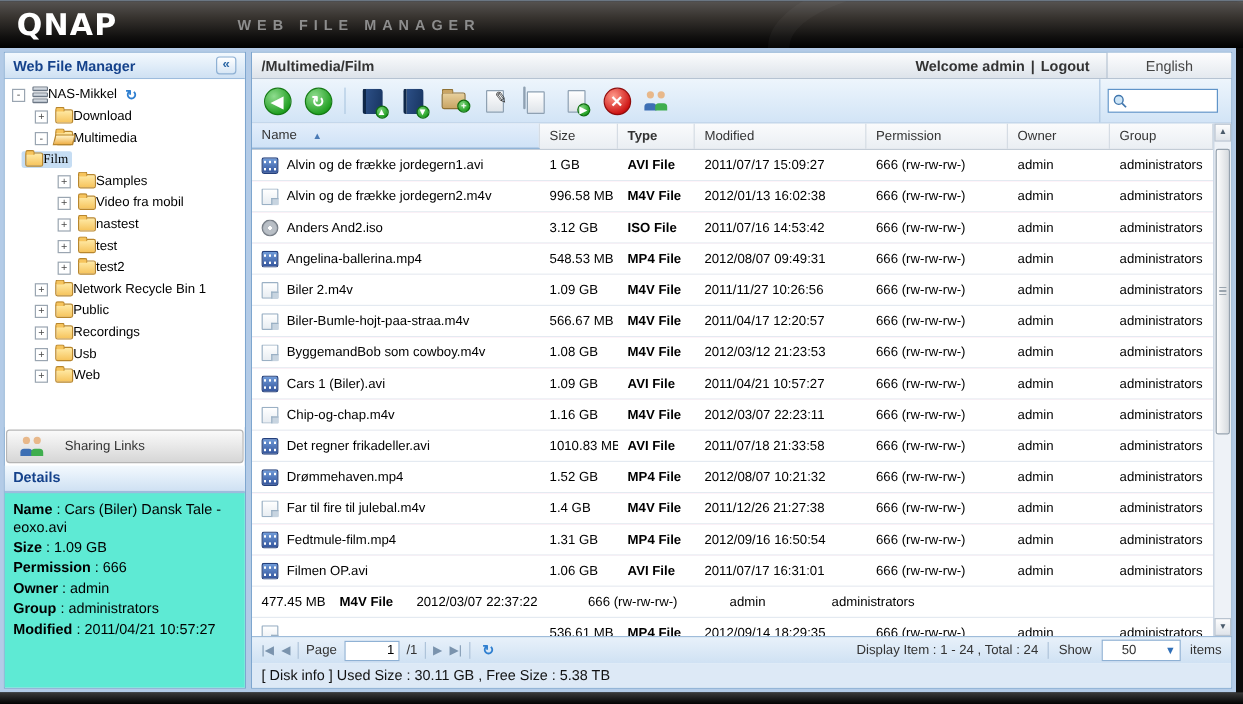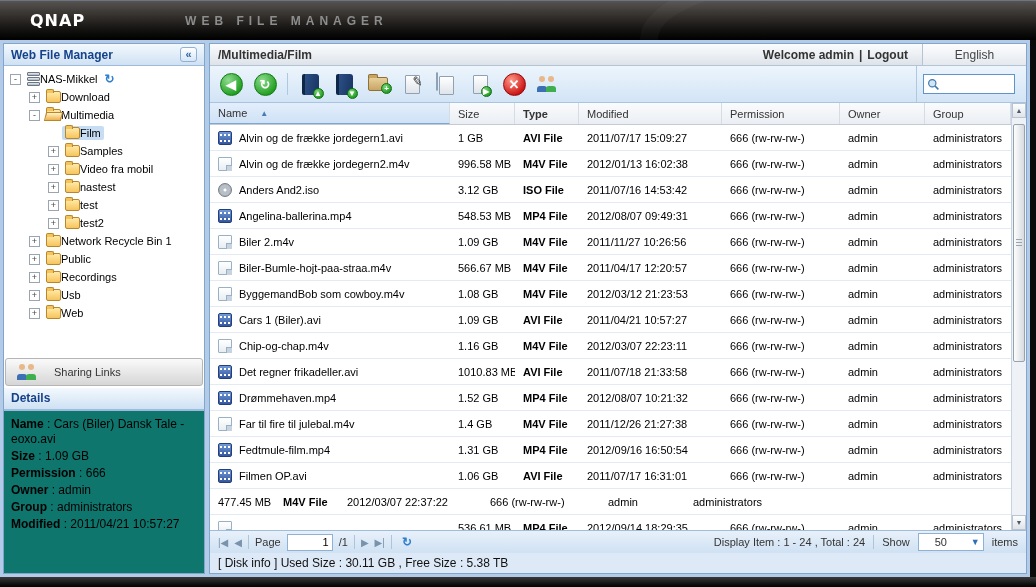--- a/index.html
+++ b/index.html
@@ -6,21 +6,21 @@
   html,body { width:1036px; height:587px; overflow:hidden; background:#0b0b0b;
     font-family:"Liberation Sans", sans-serif; }
   .app { position:relative; width:1036px; height:587px; }
 
   
   .top-header { height:40px; width:1036px; display:flex; align-items:center;
     background:linear-gradient(180deg,#565351 0%,#37332f 35%,#121110 75%,#000 100%);
     border-top:1px solid #6a7683; position:relative; overflow:hidden; }
   .top-header::after { content:""; position:absolute; right:-60px; top:-40px; width:420px; height:120px;
     border-radius:50%; border:18px solid rgba(255,255,255,0.03); pointer-events:none; }
-  .logo { color:#fff; font-weight:bold; font-size:16px; letter-spacing:1px; margin-left:30px;
+  .logo { color:#fff; font-weight:bold; font-size:25px; letter-spacing:1px; margin-left:14px;
     font-family:"DejaVu Sans", sans-serif; }
   .app-title { color:#8d8d8d; font-weight:bold; font-size:12px; letter-spacing:5px; margin-left:100px; }
 
   
   .frame { position:absolute; top:40px; left:0; width:1030px; height:537px;
     background:#b3cbe7; padding:3px; display:flex; gap:4px; }
 
   
   .sidebar { width:202px; display:flex; flex-direction:column; background:#fff;
     border:1px solid #7ea6cf; }
@@ -46,21 +46,21 @@
   .icon-folder.open::after { content:""; position:absolute; bottom:-1px; left:-2px; width:15px; height:7px;
     background:linear-gradient(#fff3c8,#efb14a); border:1px solid #b8862d; transform:skewX(-14deg); }
   .icon-server { width:13px; height:15px; flex:0 0 13px; display:flex; flex-direction:column; gap:1px; }
   .icon-server i { display:block; height:4px; background:linear-gradient(#e8ecf1,#aab4c0);
     border:1px solid #6b7684; border-radius:1px; }
   .refresh-glyph { color:#2f7fd0; font-weight:bold; font-size:12px; margin-left:4px; cursor:pointer; }
 
   .sharing-bar { flex:0 0 28px; margin:2px 1px; display:flex; align-items:center; gap:14px;
     background:linear-gradient(#fafafa,#d6d6d6); border:1px solid #b5b5b5; border-radius:3px;
     padding:0 10px; font-size:11px; color:#333; cursor:pointer; }
-  .details-body { flex:1 1 auto; background:#0f766e; padding:6px 7px; font-size:12px; color:#000;
+  .details-body { flex:1 1 auto; background:#5eead4; padding:6px 7px; font-size:12px; color:#000;
     overflow:hidden; border-top:1px solid #9dbcdd; }
   .detail-line { margin-bottom:2px; line-height:1.25; word-wrap:break-word; }
   .detail-line b { font-weight:bold; }
 
   
   .people-icon { position:relative; width:24px; height:16px; flex:0 0 24px; }
   .people-icon i { position:absolute; width:10px; height:6px; border-radius:3px 3px 0 0; bottom:0; }
   .people-icon em { position:absolute; width:6px; height:6px; border-radius:50%; top:0; }
   .people-icon .p1 i { left:1px; background:#3d6fb4; } .people-icon .p1 em { left:3px; background:#e8b88a; }
   .people-icon .p2 i { left:10px; background:#3fae4e; } .people-icon .p2 em { left:12px; background:#e8b88a; }
@@ -208,21 +208,21 @@
               <span>Download</span>
             </span>
           </div>
           <div class="tree-item" style="padding-left: 25px;">
             <span class="expander">-</span>
             <span class="label-wrap">
               <span class="icon-folder open"></span>
               <span>Multimedia</span>
             </span>
           </div>
-          <div class="tree-item selected" style="padding-left: 44px;">
+          <div class="tree-item selected" style=" font-family: Liberation Serif, serif;">
             <span class="expander none"></span>
             <span class="label-wrap">
               <span class="icon-folder"></span>
               <span>Film</span>
             </span>
           </div>
           <div class="tree-item" style="padding-left: 44px;">
             <span class="expander">+</span>
             <span class="label-wrap">
               <span class="icon-folder"></span>

